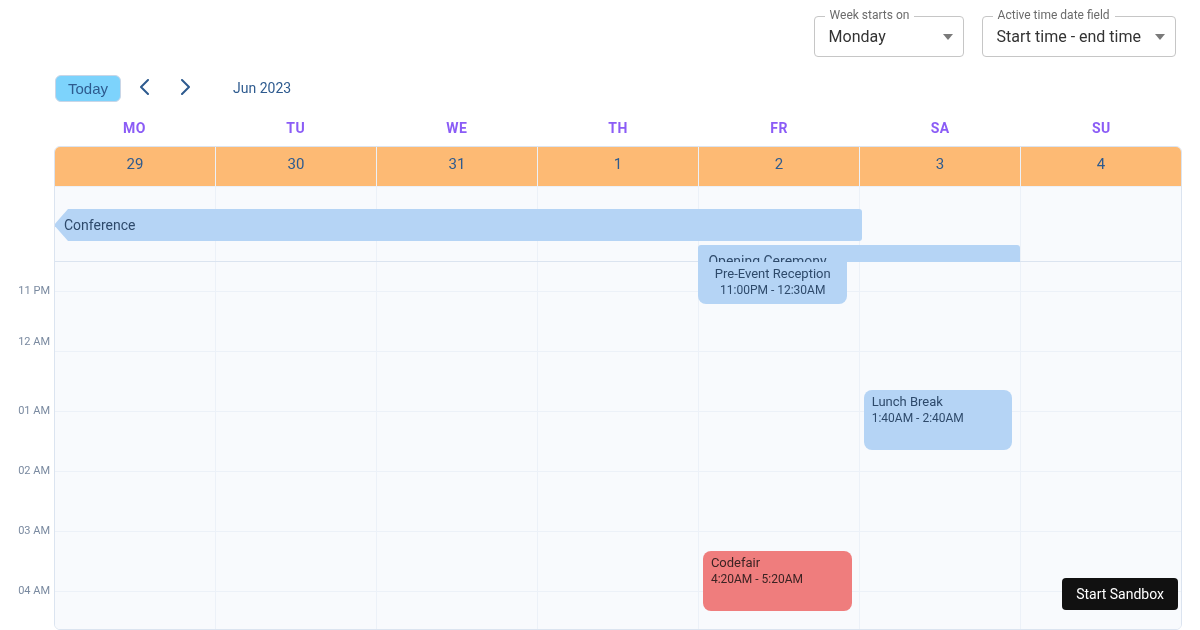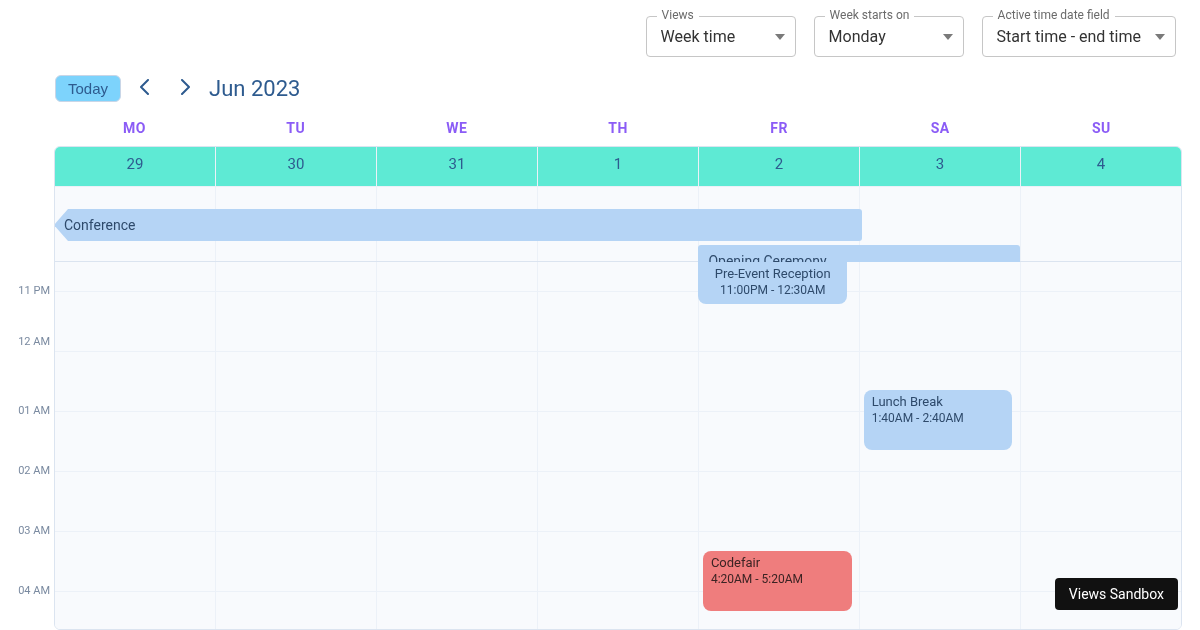--- a/index.html
+++ b/index.html
@@ -77,21 +77,22 @@
   .nav-btn {
     width: 32px;
     height: 32px;
     display: flex;
     align-items: center;
     justify-content: center;
     cursor: pointer;
     color: #2e5b8f;
   }
   .month-label {
-    font-size: 22px;
+    margin-left: 24px;
+    font-size: 14px;
     color: #2e5b8f;
     font-weight: 400;
   }
 
   
   .calendar {
     position: absolute;
     left: 18px;
     right: 18px;
     top: 120px;
@@ -127,21 +128,21 @@
     flex: 1;
     position: relative;
     border: 1px solid #dbe4f0;
     border-radius: 6px;
     overflow: hidden;
   }
   .date-row {
     display: flex;
     height: 40px;
     border-bottom: 1px solid #ecf1f8;
-    background: #5eead4;
+    background: #fdba74;
   }
   .date-cell {
     flex: 1;
     text-align: center;
     font-size: 15px;
     color: #2e5b8f;
     padding-top: 8px;
     border-right: 1px solid #ecf1f8;
   }
   .date-cell:last-child { border-right: none; }
@@ -245,29 +246,20 @@
     font-size: 14px;
     cursor: pointer;
   }
 </style>
 </head>
 <body>
 
 <div class="page">
 
   <div class="dropdown-bar">
-    <div class="dropdown">
-      <span class="legend">Views</span>
-      <span class="value">Week time</span>
-      <span class="caret">
-        <svg width="10" height="6" viewBox="0 0 10 6">
-            <path d="M0 0 L5 6 L10 0 Z" fill="#7a7a7a"></path>
-          </svg>
-      </span>
-    </div>
     <div class="dropdown">
       <span class="legend">Week starts on</span>
       <span class="value">Monday</span>
       <span class="caret">
         <svg width="10" height="6" viewBox="0 0 10 6">
             <path d="M0 0 L5 6 L10 0 Z" fill="#7a7a7a"></path>
           </svg>
       </span>
     </div>
     <div class="dropdown">
@@ -387,15 +379,15 @@
           <div class="timed-event red" style="left:57.54%; width:13.2%; top:289px; height:60px;">
             <span class="ev-title">Codefair</span>
             <span class="ev-time">4:20AM - 5:20AM</span>
           </div>
         </div>
 
       </div>
     </div>
   </div>
 
-  <div class="sandbox-btn">Views Sandbox</div>
+  <div class="sandbox-btn">Start Sandbox</div>
 
 </div>
 
 </body></html>

